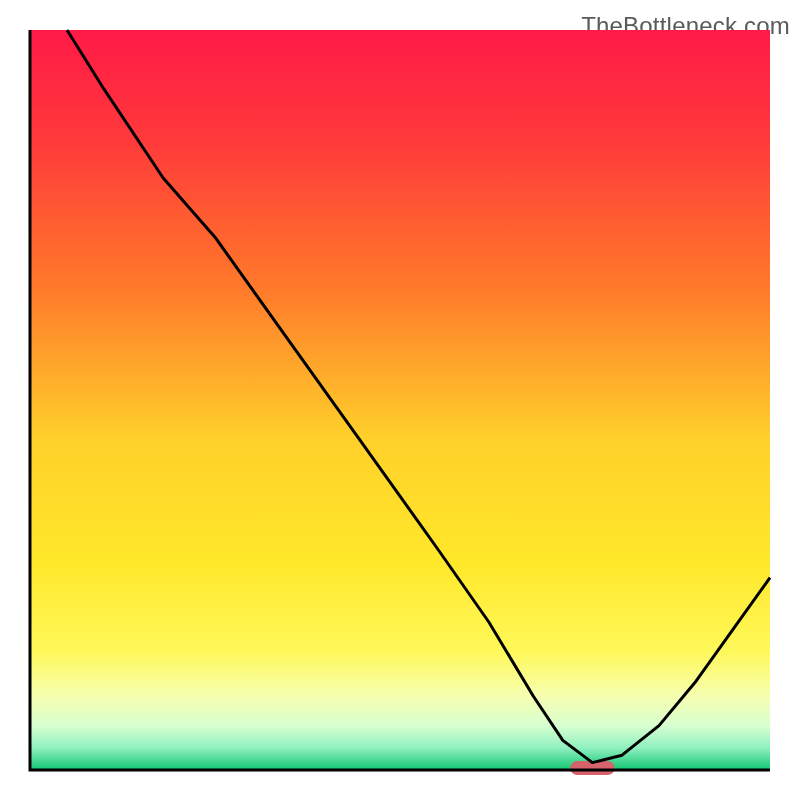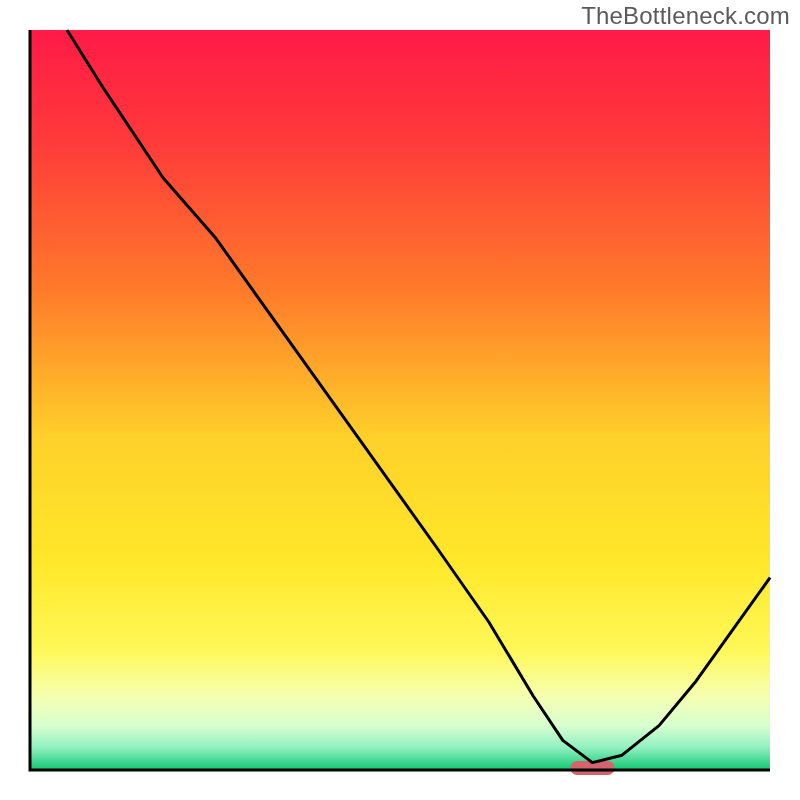--- a/index.html
+++ b/index.html
@@ -10,21 +10,21 @@
     background: #ffffff;
     font-family: Arial, Helvetica, sans-serif;
   }
   .container {
     position: relative;
     width: 800px;
     height: 800px;
   }
   .watermark {
     position: absolute;
-    top: 2px;
+    top: 12px;
     right: 10px;
     color: #5a5a5a;
     font-size: 24px;
     font-weight: 500;
     letter-spacing: 0.2px;
   }
   svg {
     position: absolute;
     top: 0;
     left: 0;

